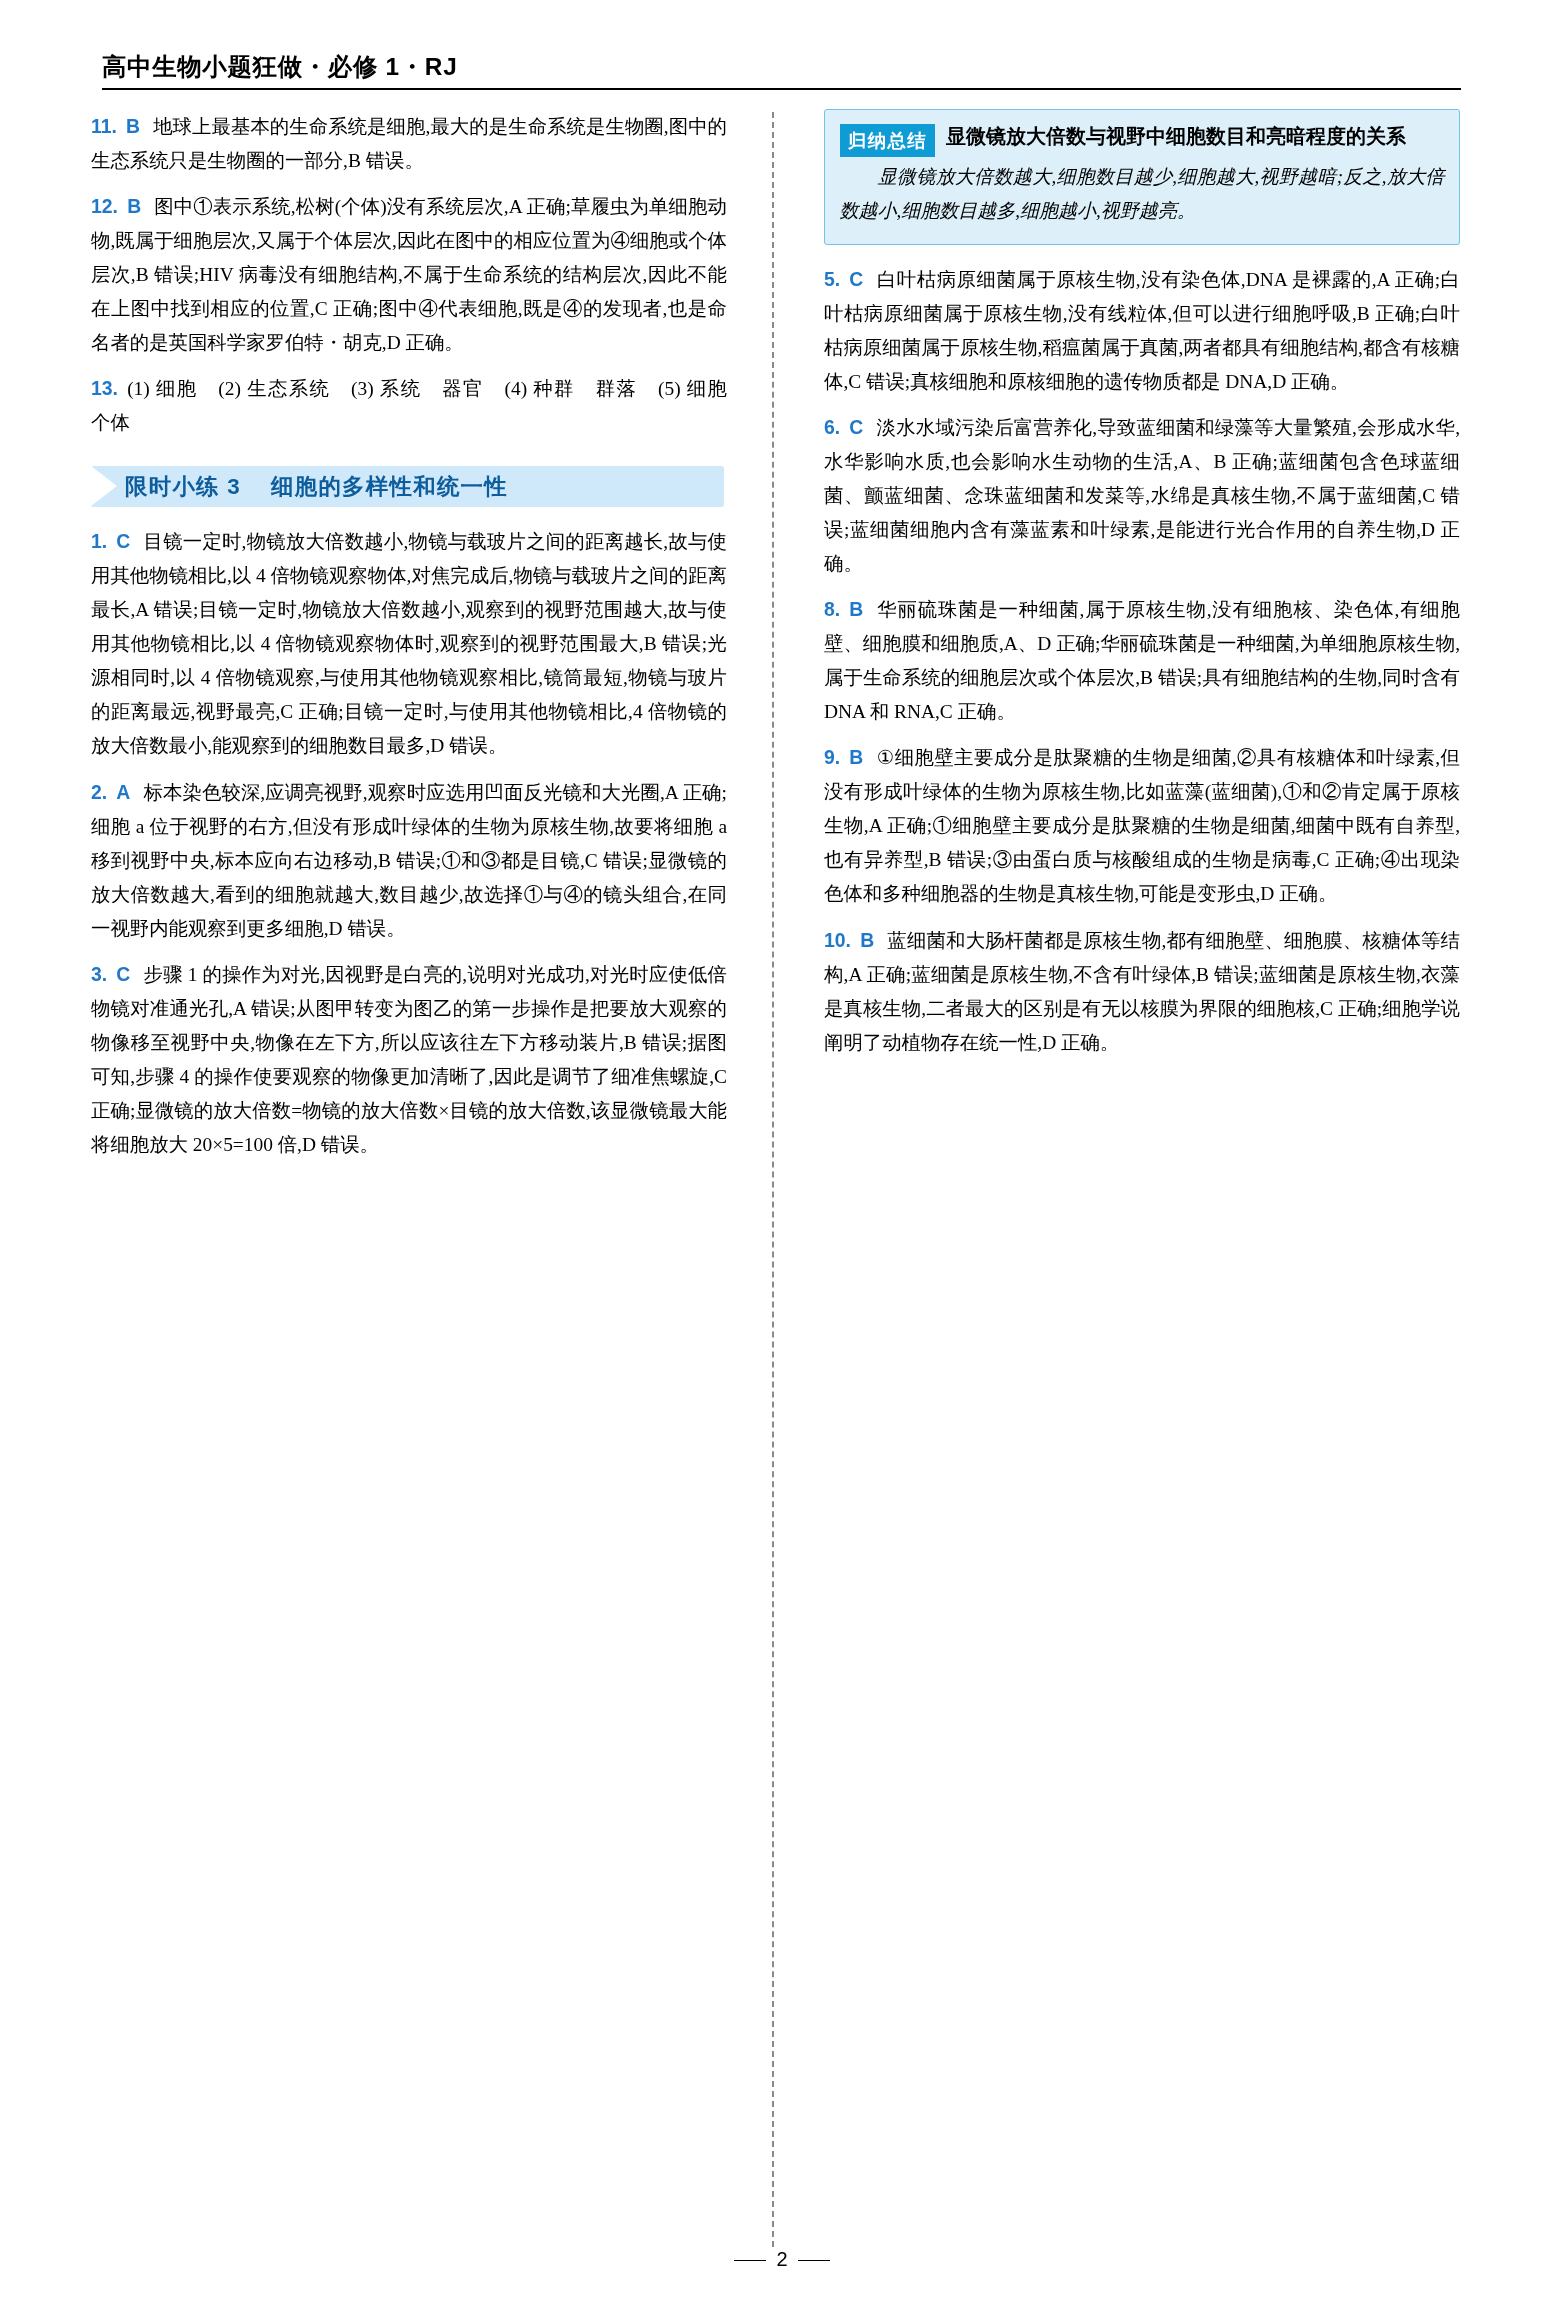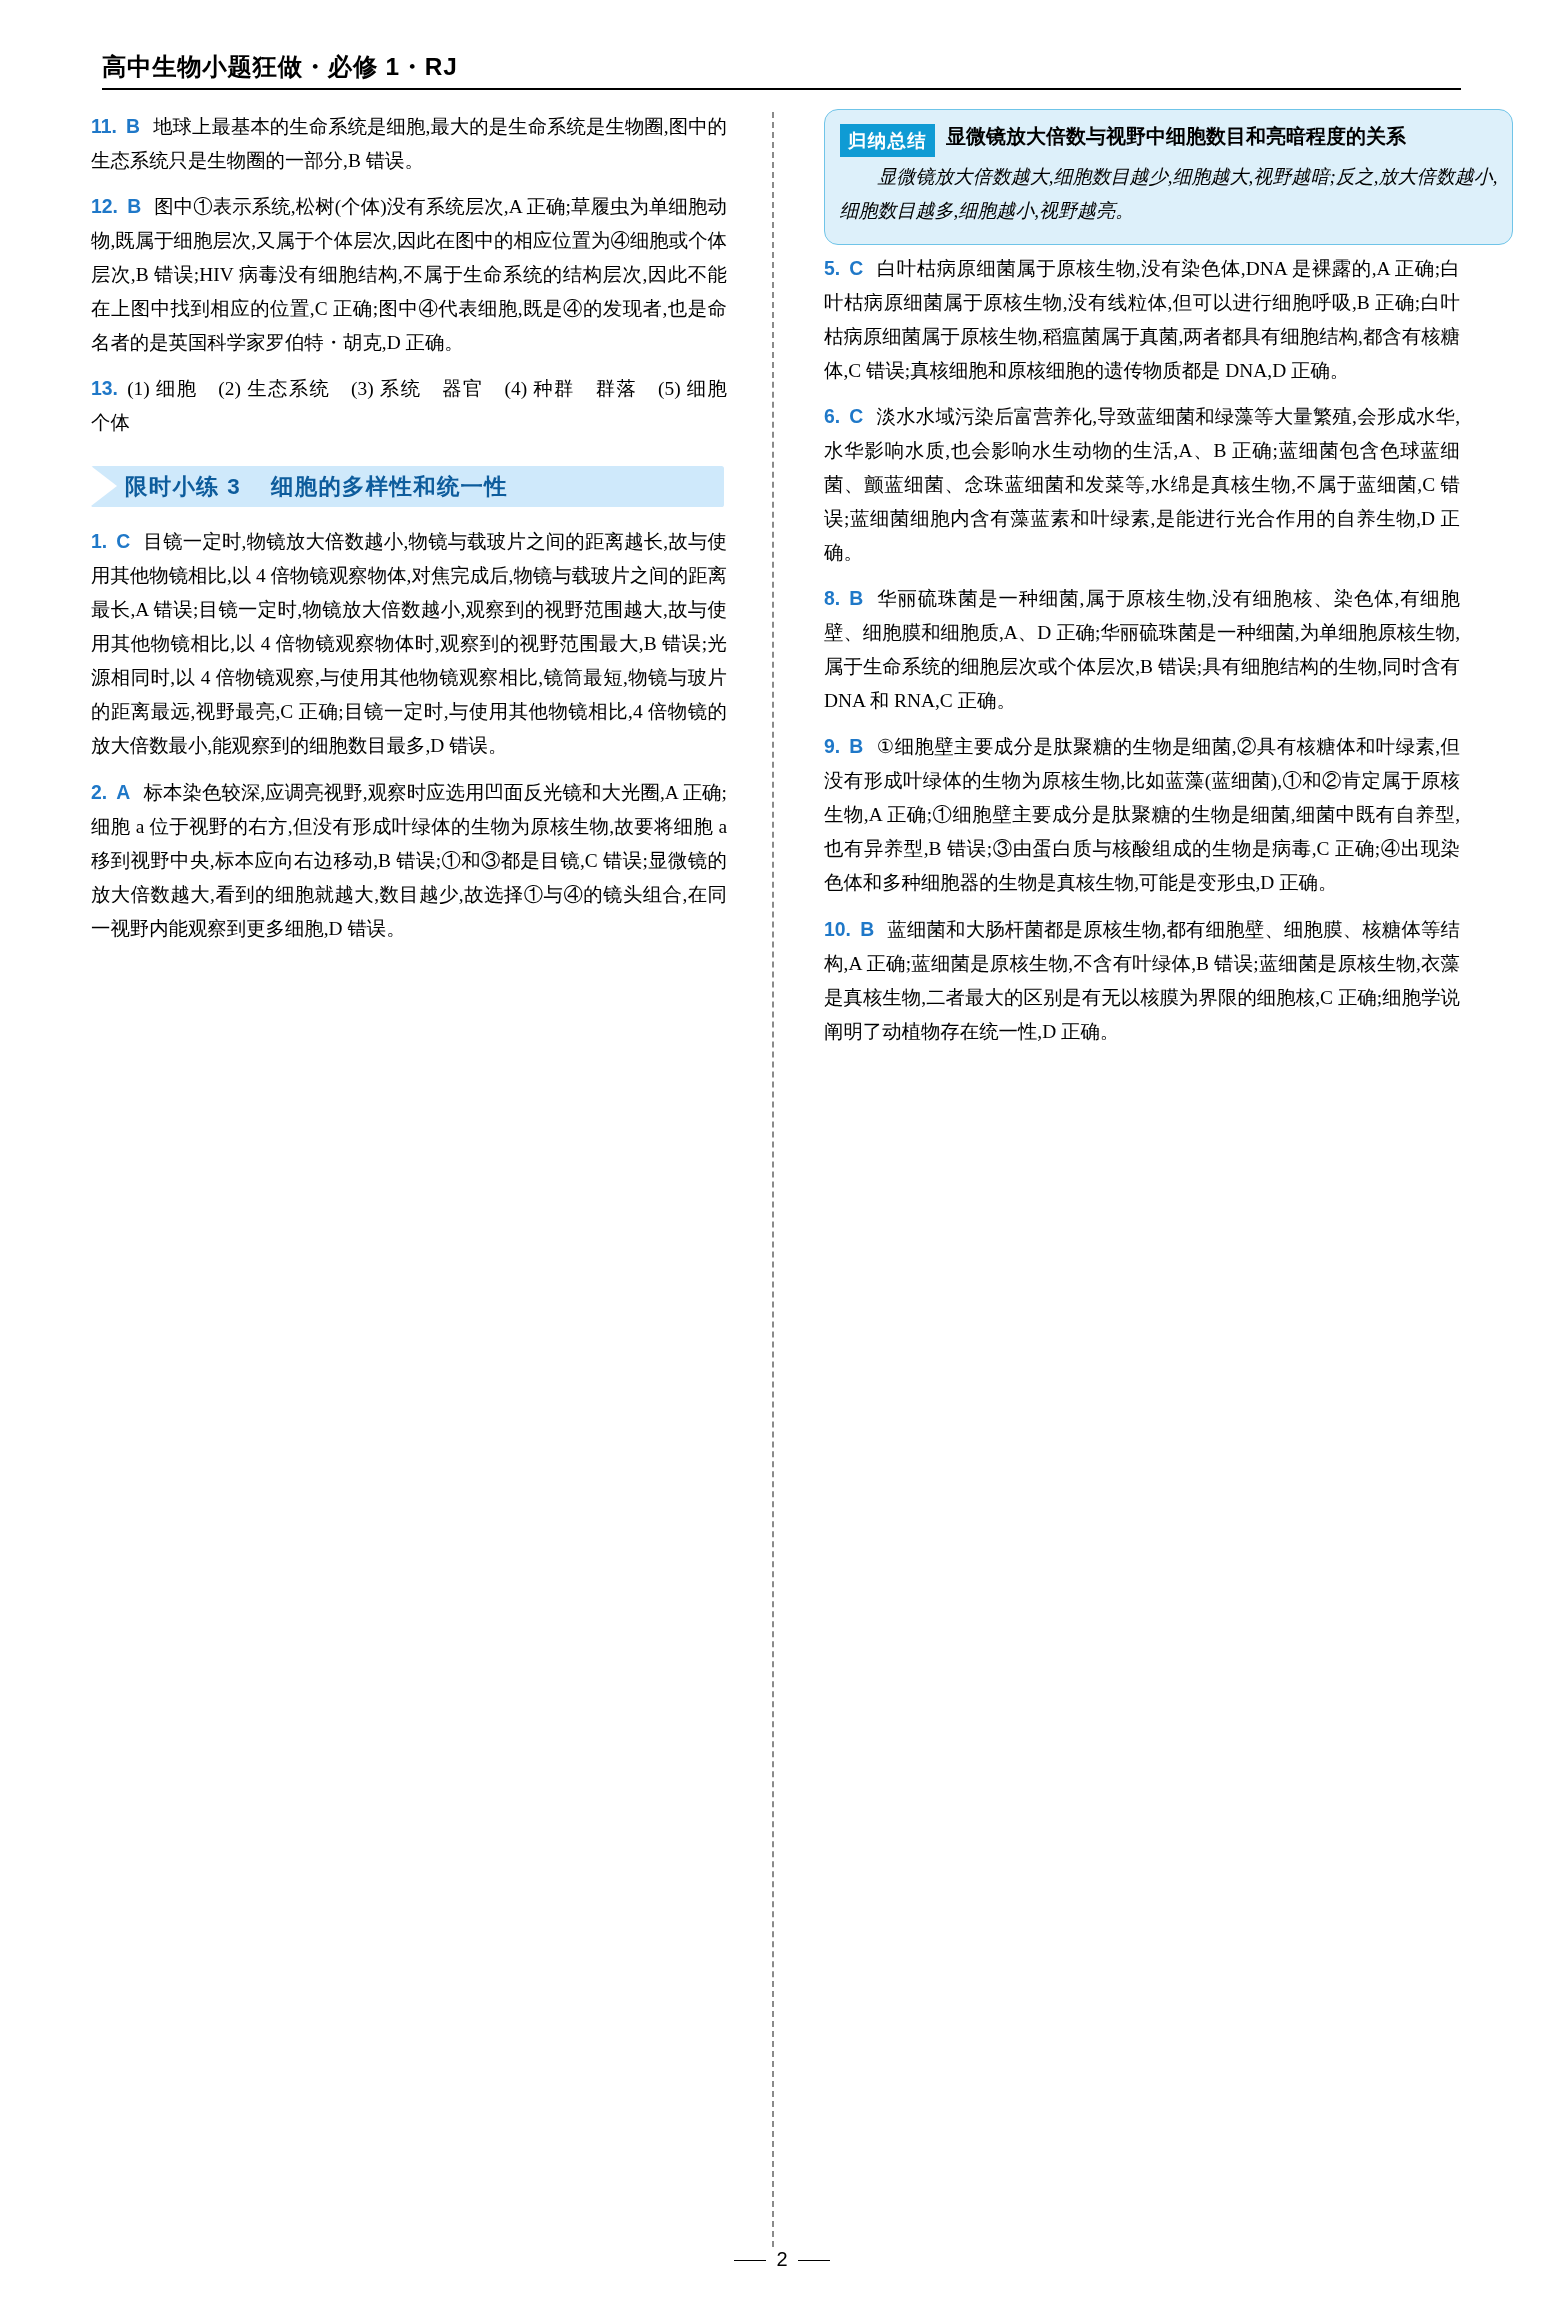--- a/index.html
+++ b/index.html
@@ -124,25 +124,25 @@
   .section-head .txt .sec-name {
     margin-left: 30px;
     letter-spacing: 1.3px;
   }
 
   
   .summary-box {
     position: relative;
     background: #ddf0fa;
     border: 1.3px solid #6fc4e8;
-    border-radius: 14px;
+    border-radius: 3px;
     padding: 9.2px 14.5px 16px 14.5px;
     box-sizing: border-box;
-    width: 689px;
-    margin-bottom: 6px;
+    width: 636px;
+    margin-bottom: 17px;
   }
   .summary-tag {
     display: inline-block;
     background: #0f9bd4;
     color: #fff;
     font-size: 18.4px;
     font-weight: bold;
     padding: 3.3px 8.6px 4.6px 8.6px;
     font-family: "Liberation Sans", "DejaVu Sans", sans-serif;
     letter-spacing: 1.3px;
@@ -220,20 +220,23 @@
     </div>
 
     <div class="q">
       <span class="num">1.</span><span class="ans">C</span><span class="body">目镜一定时,物镜放大倍数越小,物镜与载玻片之间的距离越长,故与使用其他物镜相比,以 4 倍物镜观察物体,对焦完成后,物镜与载玻片之间的距离最长,A 错误;目镜一定时,物镜放大倍数越小,观察到的视野范围越大,故与使用其他物镜相比,以 4 倍物镜观察物体时,观察到的视野范围最大,B 错误;光源相同时,以 4 倍物镜观察,与使用其他物镜观察相比,镜筒最短,物镜与玻片的距离最远,视野最亮,C 正确;目镜一定时,与使用其他物镜相比,4 倍物镜的放大倍数最小,能观察到的细胞数目最多,D 错误。</span>
     </div>
 
     <div class="q">
       <span class="num">2.</span><span class="ans">A</span><span class="body">标本染色较深,应调亮视野,观察时应选用凹面反光镜和大光圈,A 正确;细胞 a 位于视野的右方,但没有形成叶绿体的生物为原核生物,故要将细胞 a 移到视野中央,标本应向右边移动,B 错误;①和③都是目镜,C 错误;显微镜的放大倍数越大,看到的细胞就越大,数目越少,故选择①与④的镜头组合,在同一视野内能观察到更多细胞,D 错误。</span>
     </div>
 
+    <div class="q">
+      <span class="num">3.</span><span class="ans">C</span><span class="body">步骤 1 的操作为对光,因视野是白亮的,说明对光成功,对光时应使低倍物镜对准通光孔,A 错误;从图甲转变为图乙的第一步操作是把要放大观察的物像移至视野中央,物像在左下方,所以应该往左下方移动装片,B 错误;据图可知,步骤 4 的操作使要观察的物像更加清晰了,因此是调节了细准焦螺旋,C 正确;显微镜的放大倍数=物镜的放大倍数×目镜的放大倍数,该显微镜最大能将细胞放大 20×5=100 倍,D 错误。</span>
+    </div>
 
 
   </div>
 
   <div class="col col-right">
 
     <div class="summary-box">
       <div>
         <span class="summary-tag">归纳总结</span><span class="summary-title">显微镜放大倍数与视野中细胞数目和亮暗程度的关系</span>
       </div>

